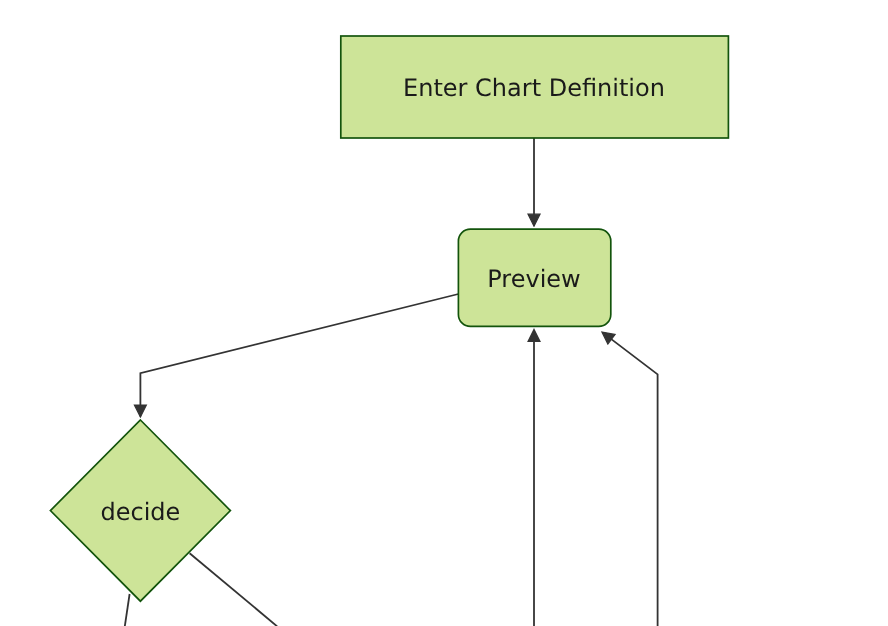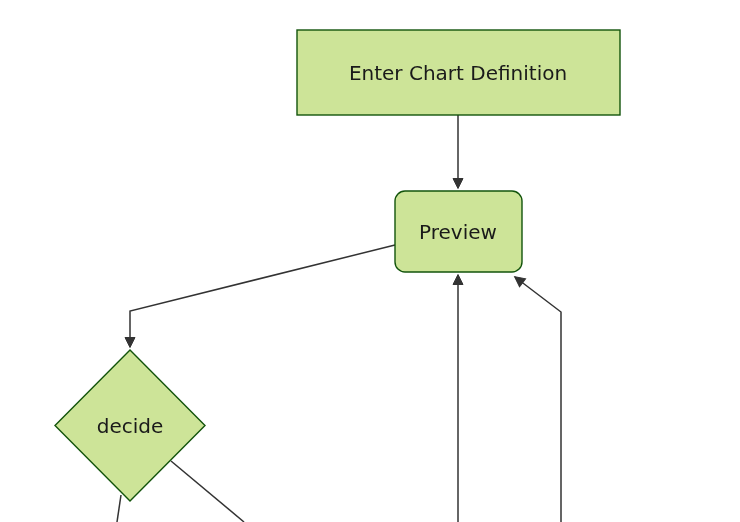--- a/index.html
+++ b/index.html
@@ -8,21 +8,20 @@
     width: 740px;
     height: 522px;
     background: #ffffff;
     overflow: hidden;
     font-family: "DejaVu Sans", "Liberation Sans", sans-serif;
   }
   .canvas-wrap {
     position: relative;
     width: 716px;
     height: 522px;
-    padding-left: 13px;
   }
   svg { display: block; }
   .edge {
     fill: none;
     stroke: #333333;
     stroke-width: 1.5;
   }
   .node-shape {
     fill: #cde498;
     stroke: #13540c;

